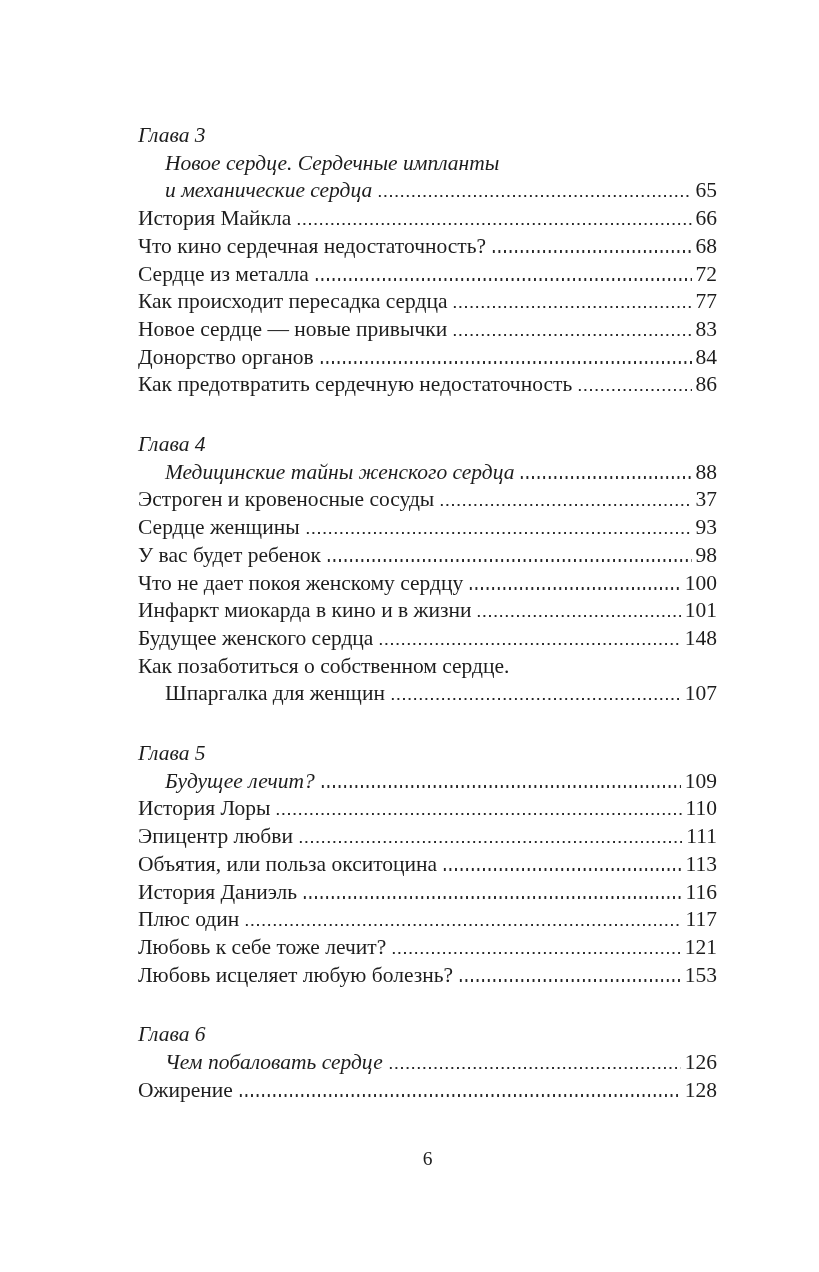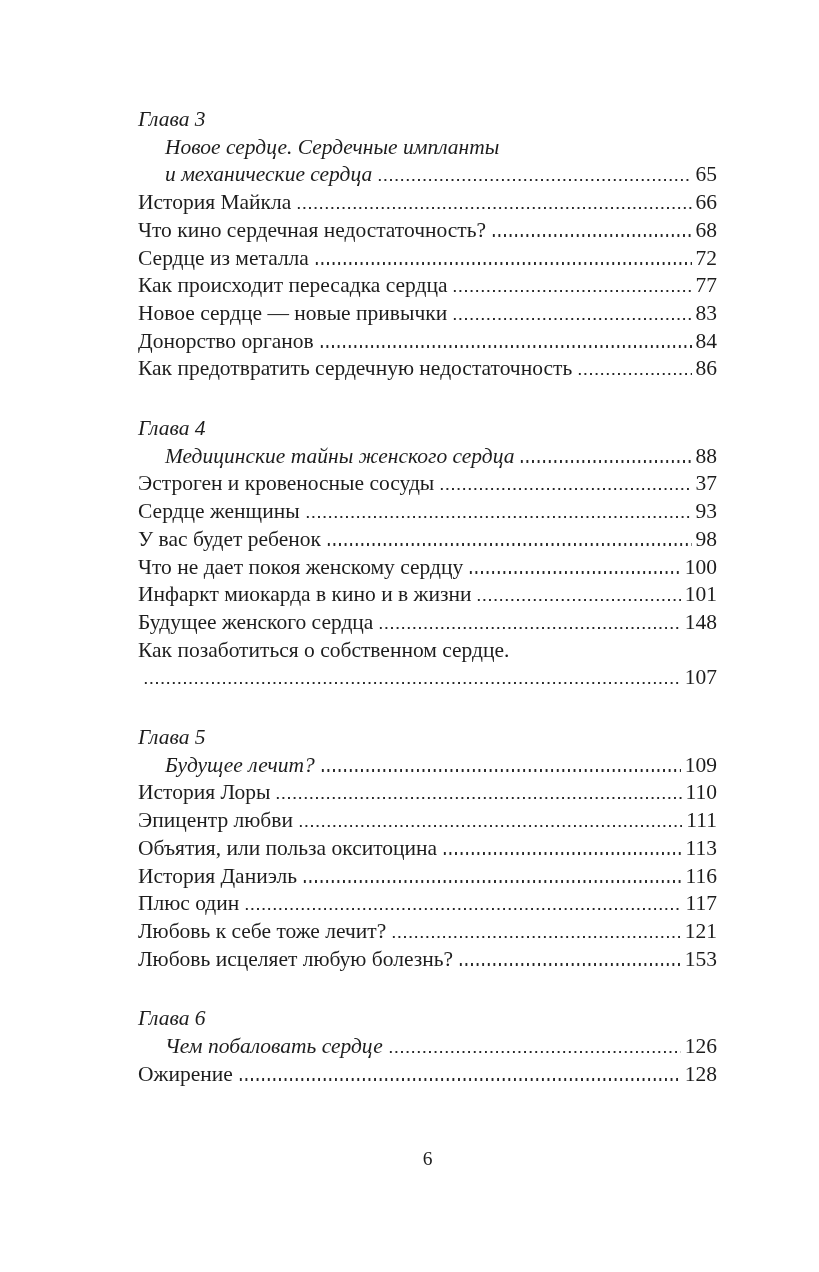--- a/index.html
+++ b/index.html
@@ -9,21 +9,21 @@
     height: 1272px;
     position: relative;
     background: #ffffff;
     font-family: "Liberation Serif", serif;
     color: #1d1d1d;
     overflow: hidden;
   }
   .content {
     position: absolute;
     left: 138px;
-    top: 106px;
+    top: 122px;
     width: 579px;
   }
   .chapter + .chapter { margin-top: 32px; }
   .line {
     font-size: 21.5px;
     line-height: 27.7px;
   }
   .heading { font-style: italic; }
   .title-line {
     font-style: italic;
@@ -137,20 +137,21 @@
         <span class="dots"></span>
         <span class="pg">101</span>
       </div>
       <div class="line row">
         <span class="label">Будущее женского сердца</span>
         <span class="dots"></span>
         <span class="pg">148</span>
       </div>
       <div class="line">Как позаботиться о собственном сердце.</div>
       <div class="line row">
+        <span class="label cont">Шпаргалка для женщин</span>
         <span class="dots"></span>
         <span class="pg">107</span>
       </div>
     </section>
     <section class="chapter">
       <div class="line heading">Глава 5</div>
       <div class="line row">
         <span class="label title-line">Будущее лечит?</span>
         <span class="dots"></span>
         <span class="pg">109</span>

